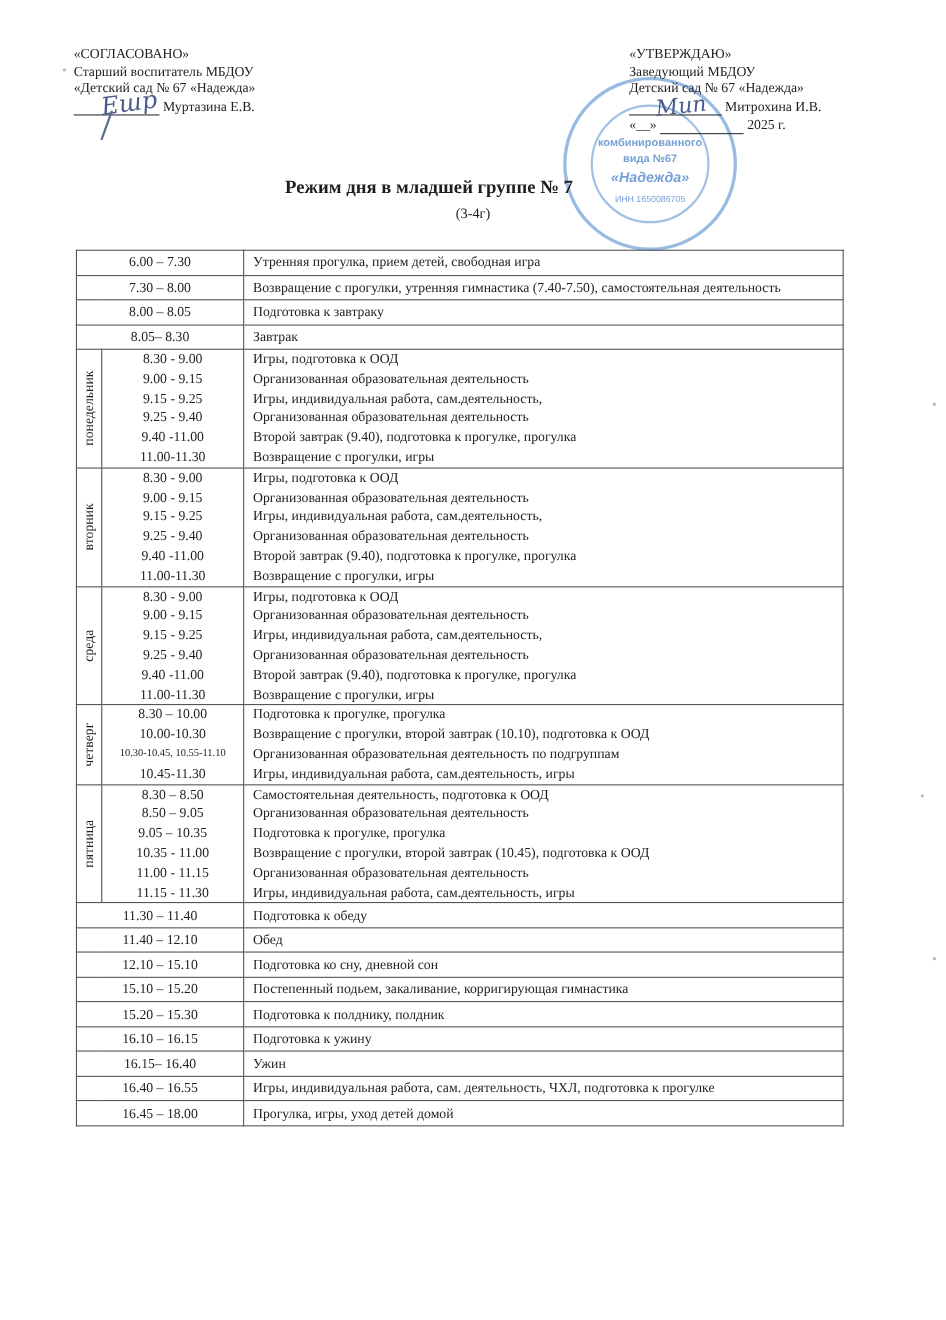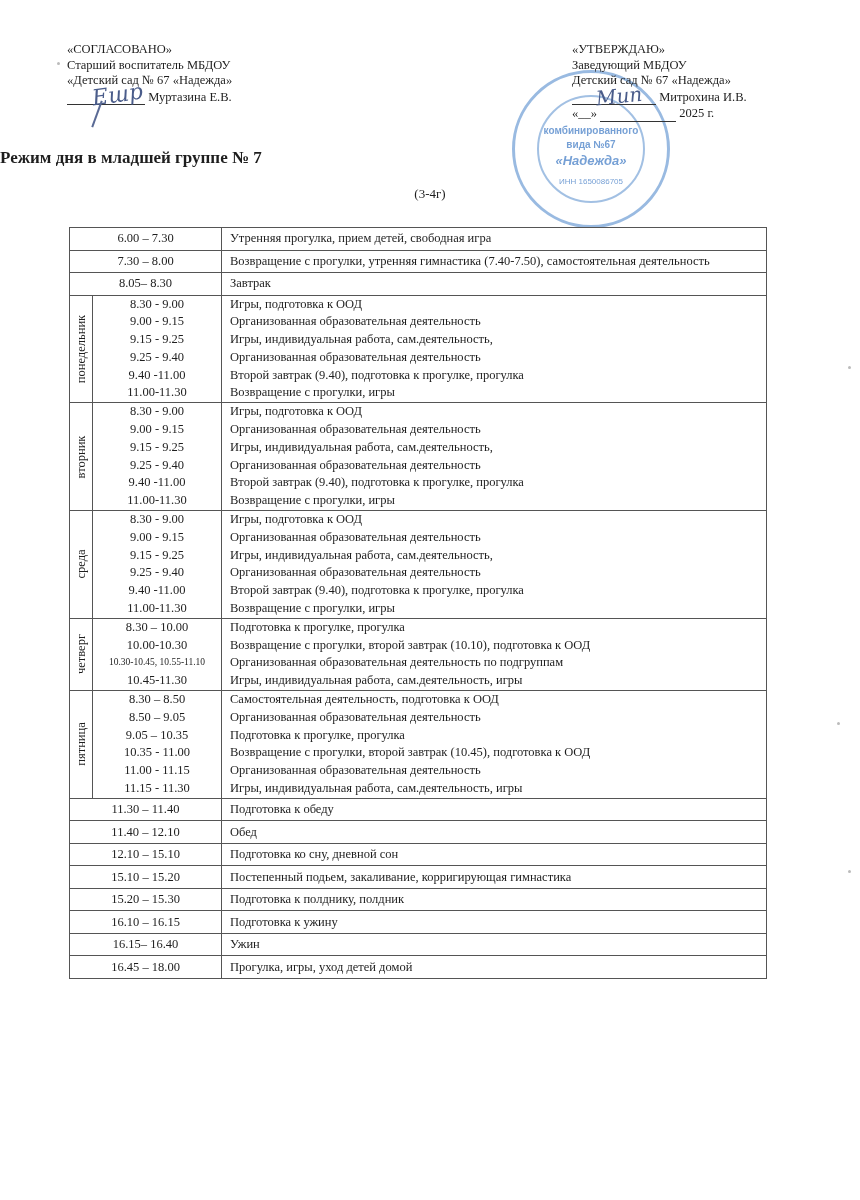--- a/index.html
+++ b/index.html
@@ -10,21 +10,21 @@
   .hdr-right { left:572px; top:42px; }
   .hdr div { white-space:nowrap; }
   .sigline { display:inline-block; border-bottom:1px solid #333; vertical-align:bottom; }
   .stamp { position:absolute; left:512px; top:70px; width:158px; height:158px; border-radius:50%;
            border:3px solid rgba(70,130,200,0.55); box-sizing:border-box; }
   .stamp .inner { position:absolute; left:22px; top:22px; width:108px; height:108px; border-radius:50%;
            border:2px solid rgba(70,130,200,0.5); box-sizing:border-box; }
   .stamp .txt { position:absolute; left:0; right:0; text-align:center;
            font-family:"Liberation Sans", sans-serif; color:rgba(60,120,195,0.7); font-weight:bold; }
   .sig { position:absolute; color:#4a5c8a; font-family:"DejaVu Serif", serif; font-style:italic; }
-  .title { position:absolute; left:0; width:780px; text-align:left; top:148px;
+  .title { position:absolute; left:0; width:780px; text-align:center; top:160px;
            font-size:17px; font-weight:bold; }
   .subtitle { position:absolute; left:0; width:860px; text-align:center; top:186px; font-size:13px; }
   table.sched { position:absolute; left:69px; top:227px; width:698px; border-collapse:collapse;
            font-size:12.5px; }
   table.sched td { border:1px solid #555; padding:0; vertical-align:middle; }
   td.time { text-align:center; }
   td.act { padding-left:8px !important; white-space:nowrap; }
   tr.simple td { height:21.5px; }
   td.day { width:22px; position:relative; }
   td.day span { position:absolute; left:50%; top:50%; transform:translate(-50%,-50%) rotate(-90deg);
@@ -84,20 +84,24 @@
   <tbody id="sched-body">
       <tr class="simple">
         <td colspan="2" class="time">6.00 – 7.30</td>
         <td class="act">Утренняя прогулка,  прием детей, свободная игра</td>
       </tr>
       <tr class="simple">
         <td colspan="2" class="time">7.30 – 8.00</td>
         <td class="act">Возвращение с прогулки, утренняя гимнастика (7.40-7.50), самостоятельная деятельность</td>
       </tr>
       <tr class="simple">
+        <td colspan="2" class="time">8.00 – 8.05</td>
+        <td class="act">Подготовка к завтраку</td>
+      </tr>
+      <tr class="simple">
         <td colspan="2" class="time">8.05– 8.30</td>
         <td class="act">Завтрак</td>
       </tr>
       <tr>
         <td class="day">
           <span>понедельник</span>
         </td>
         <td class="time">
           <div class="lines">
             <div>8.30 - 9.00</div>
@@ -237,20 +241,24 @@
       </tr>
       <tr class="simple">
         <td colspan="2" class="time">16.10 – 16.15</td>
         <td class="act">Подготовка к ужину</td>
       </tr>
       <tr class="simple">
         <td colspan="2" class="time">16.15– 16.40</td>
         <td class="act">Ужин</td>
       </tr>
       <tr class="simple">
+        <td colspan="2" class="time">16.40 – 16.55</td>
+        <td class="act">Игры, индивидуальная работа, сам. деятельность, ЧХЛ, подготовка к прогулке</td>
+      </tr>
+      <tr class="simple">
         <td colspan="2" class="time">16.45 – 18.00</td>
         <td class="act">Прогулка, игры, уход детей домой</td>
       </tr>
     </tbody>
 </table>
 
 <div class="dot" style="left:57px; top:62px;"></div>
 <div class="dot" style="left:848px; top:366px;"></div>
 <div class="dot" style="left:837px; top:722px;"></div>
 <div class="dot" style="left:848px; top:870px;"></div>

